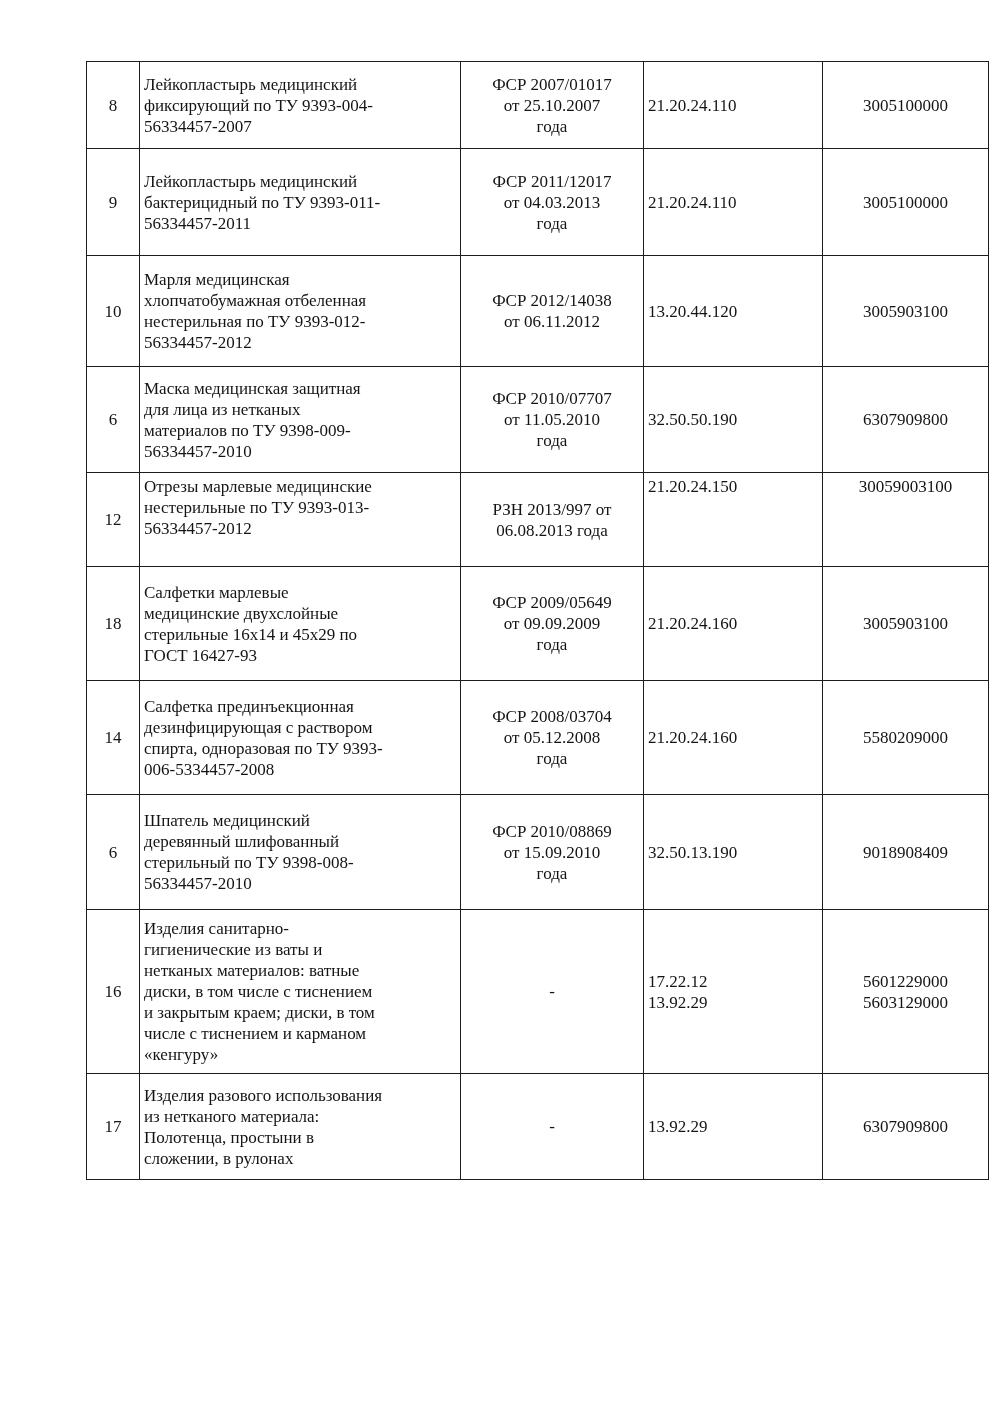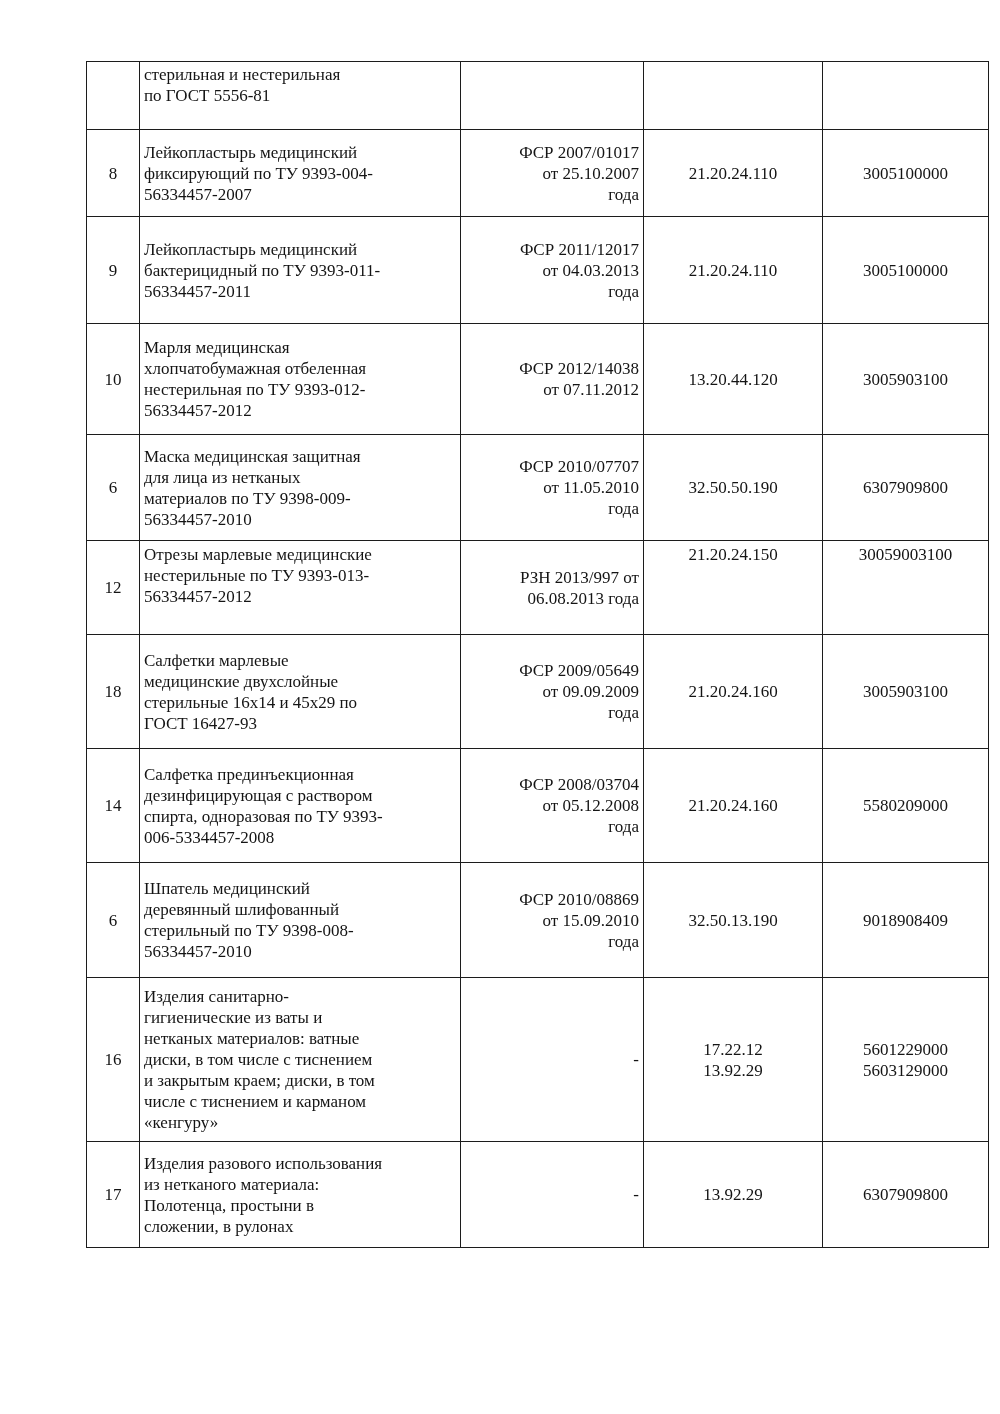--- a/index.html
+++ b/index.html
@@ -21,22 +21,22 @@
   table.doc-table td {
     border: 1.5px solid #1c1c1c;
     font-size: 17px;
     line-height: 21px;
     vertical-align: middle;
     overflow: hidden;
     padding: 2px 4px;
   }
   td.c-num   { width: 44px;  text-align: center; }
   td.c-desc  { width: 312px; text-align: left; padding: 3px 8px 3px 12px; white-space: pre-line; }
-  td.c-cert  { width: 174px; text-align: right; white-space: pre-line; font-family: Liberation Serif, serif; }
-  td.c-okpd  { width: 170px; text-align: center; white-space: pre-line; }
+  td.c-cert  { width: 174px; text-align: center; white-space: pre-line; font-family: Liberation Serif, serif; }
+  td.c-okpd  { width: 170px; text-align: left; white-space: pre-line; }
   td.c-tnved { width: 157px; text-align: center; white-space: pre-line; }
 
   tr.r0  { height: 68px; }
   tr.r1  { height: 87px; }
   tr.r2  { height: 107px; }
   tr.r3  { height: 111px; }
   tr.r4  { height: 106px; }
   tr.r5  { height: 94px; }
   tr.r6  { height: 114px; }
   tr.r7  { height: 114px; }
@@ -48,28 +48,20 @@
   tr.codes-top td.c-desc,
   tr.codes-top td.c-okpd,
   tr.codes-top td.c-tnved { vertical-align: top; padding-top: 3px; }
 </style>
 </head>
 <body>
 
 <div class="page">
   <table class="doc-table">
     <tbody>
-      <tr class="r0 valign-top">
-        <td class="c-num"></td>
-        <td class="c-desc">стерильная и нестерильная
-по ГОСТ 5556-81</td>
-        <td class="c-cert"></td>
-        <td class="c-okpd"></td>
-        <td class="c-tnved"></td>
-      </tr>
       <tr class="r1">
         <td class="c-num">8</td>
         <td class="c-desc">Лейкопластырь медицинский
 фиксирующий по ТУ 9393-004-
 56334457-2007</td>
         <td class="c-cert">ФСР 2007/01017
 от 25.10.2007
 года</td>
         <td class="c-okpd">21.20.24.110</td>
         <td class="c-tnved">3005100000</td>
@@ -85,21 +77,21 @@
         <td class="c-okpd">21.20.24.110</td>
         <td class="c-tnved">3005100000</td>
       </tr>
       <tr class="r3">
         <td class="c-num">10</td>
         <td class="c-desc">Марля медицинская
 хлопчатобумажная отбеленная
 нестерильная по ТУ 9393-012-
 56334457-2012</td>
         <td class="c-cert">ФСР 2012/14038
-от 07.11.2012</td>
+от 06.11.2012</td>
         <td class="c-okpd">13.20.44.120</td>
         <td class="c-tnved">3005903100</td>
       </tr>
       <tr class="r4">
         <td class="c-num">6</td>
         <td class="c-desc">Маска медицинская защитная
 для лица из нетканых
 материалов по ТУ 9398-009-
 56334457-2010</td>
         <td class="c-cert">ФСР 2010/07707

